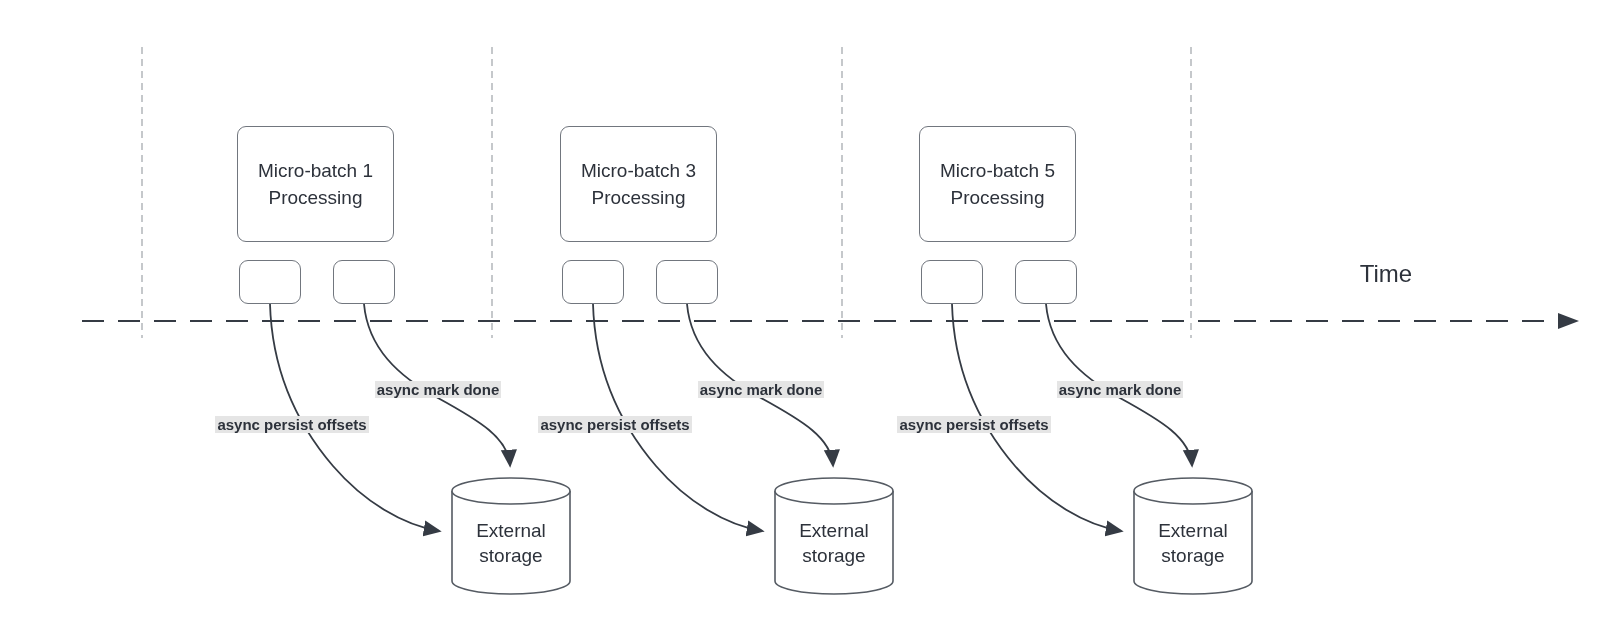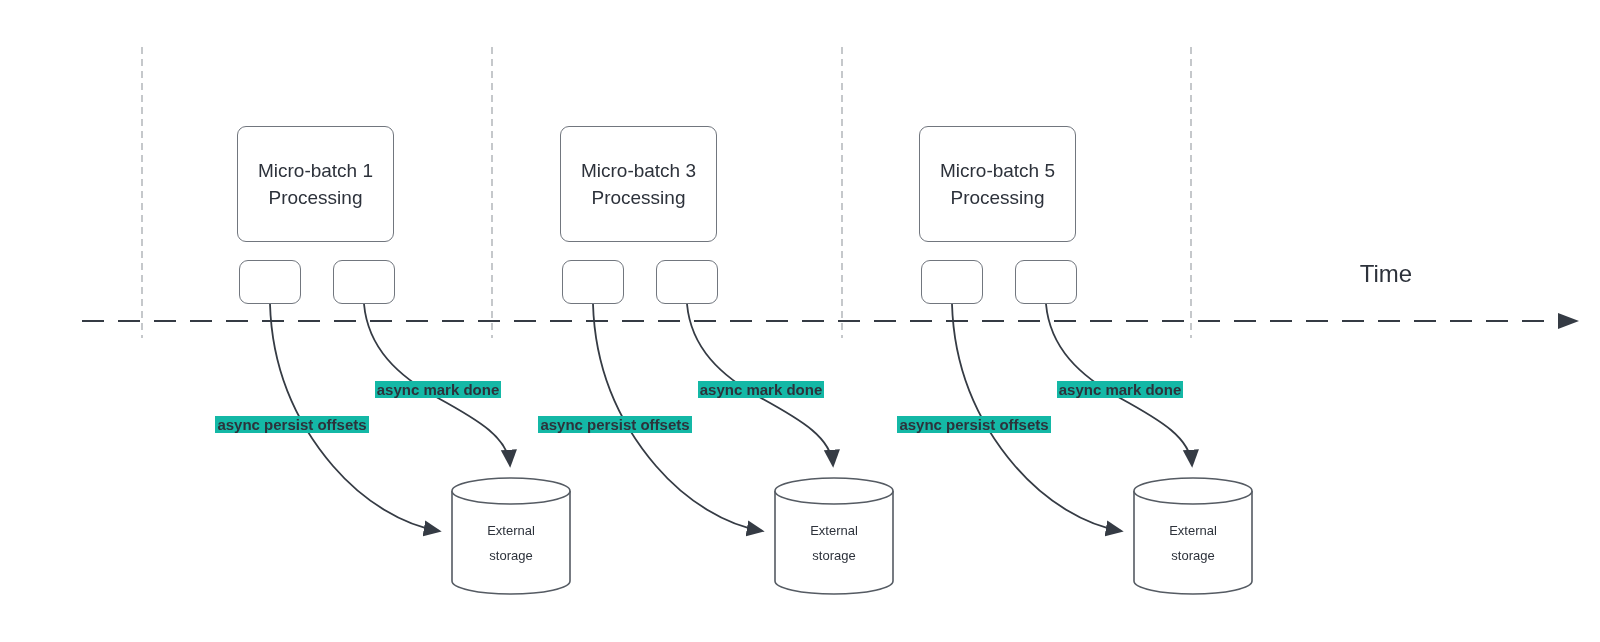--- a/index.html
+++ b/index.html
@@ -48,29 +48,29 @@
 
   .arrow-label {
     position: absolute;
     width: 230px;
     text-align: center;
     font-size: 15px;
     font-weight: 700;
     color: var(--text);
     line-height: 17px;
   }
-  .arrow-label span { background: #14b8a6; padding: 0 2px; }
+  .arrow-label span { background: #e5e5e5; padding: 0 2px; }
   .lbl-persist { left: -60px; top: 416px; text-align: center; }
   .lbl-done    { left: 86px;  top: 381px; }
 
   .storage-label {
     position: absolute;
     left: 215px; top: 518px; width: 118px;
     text-align: center;
-    font-size: 13px; line-height: 25px;
+    font-size: 19px; line-height: 25px;
     color: var(--text);
     white-space: pre-line;
   }
   .time-label {
     position: absolute;
     left: 1336px; top: 260px; width: 100px;
     text-align: center;
     font-size: 24px;
     color: var(--text);
   }

